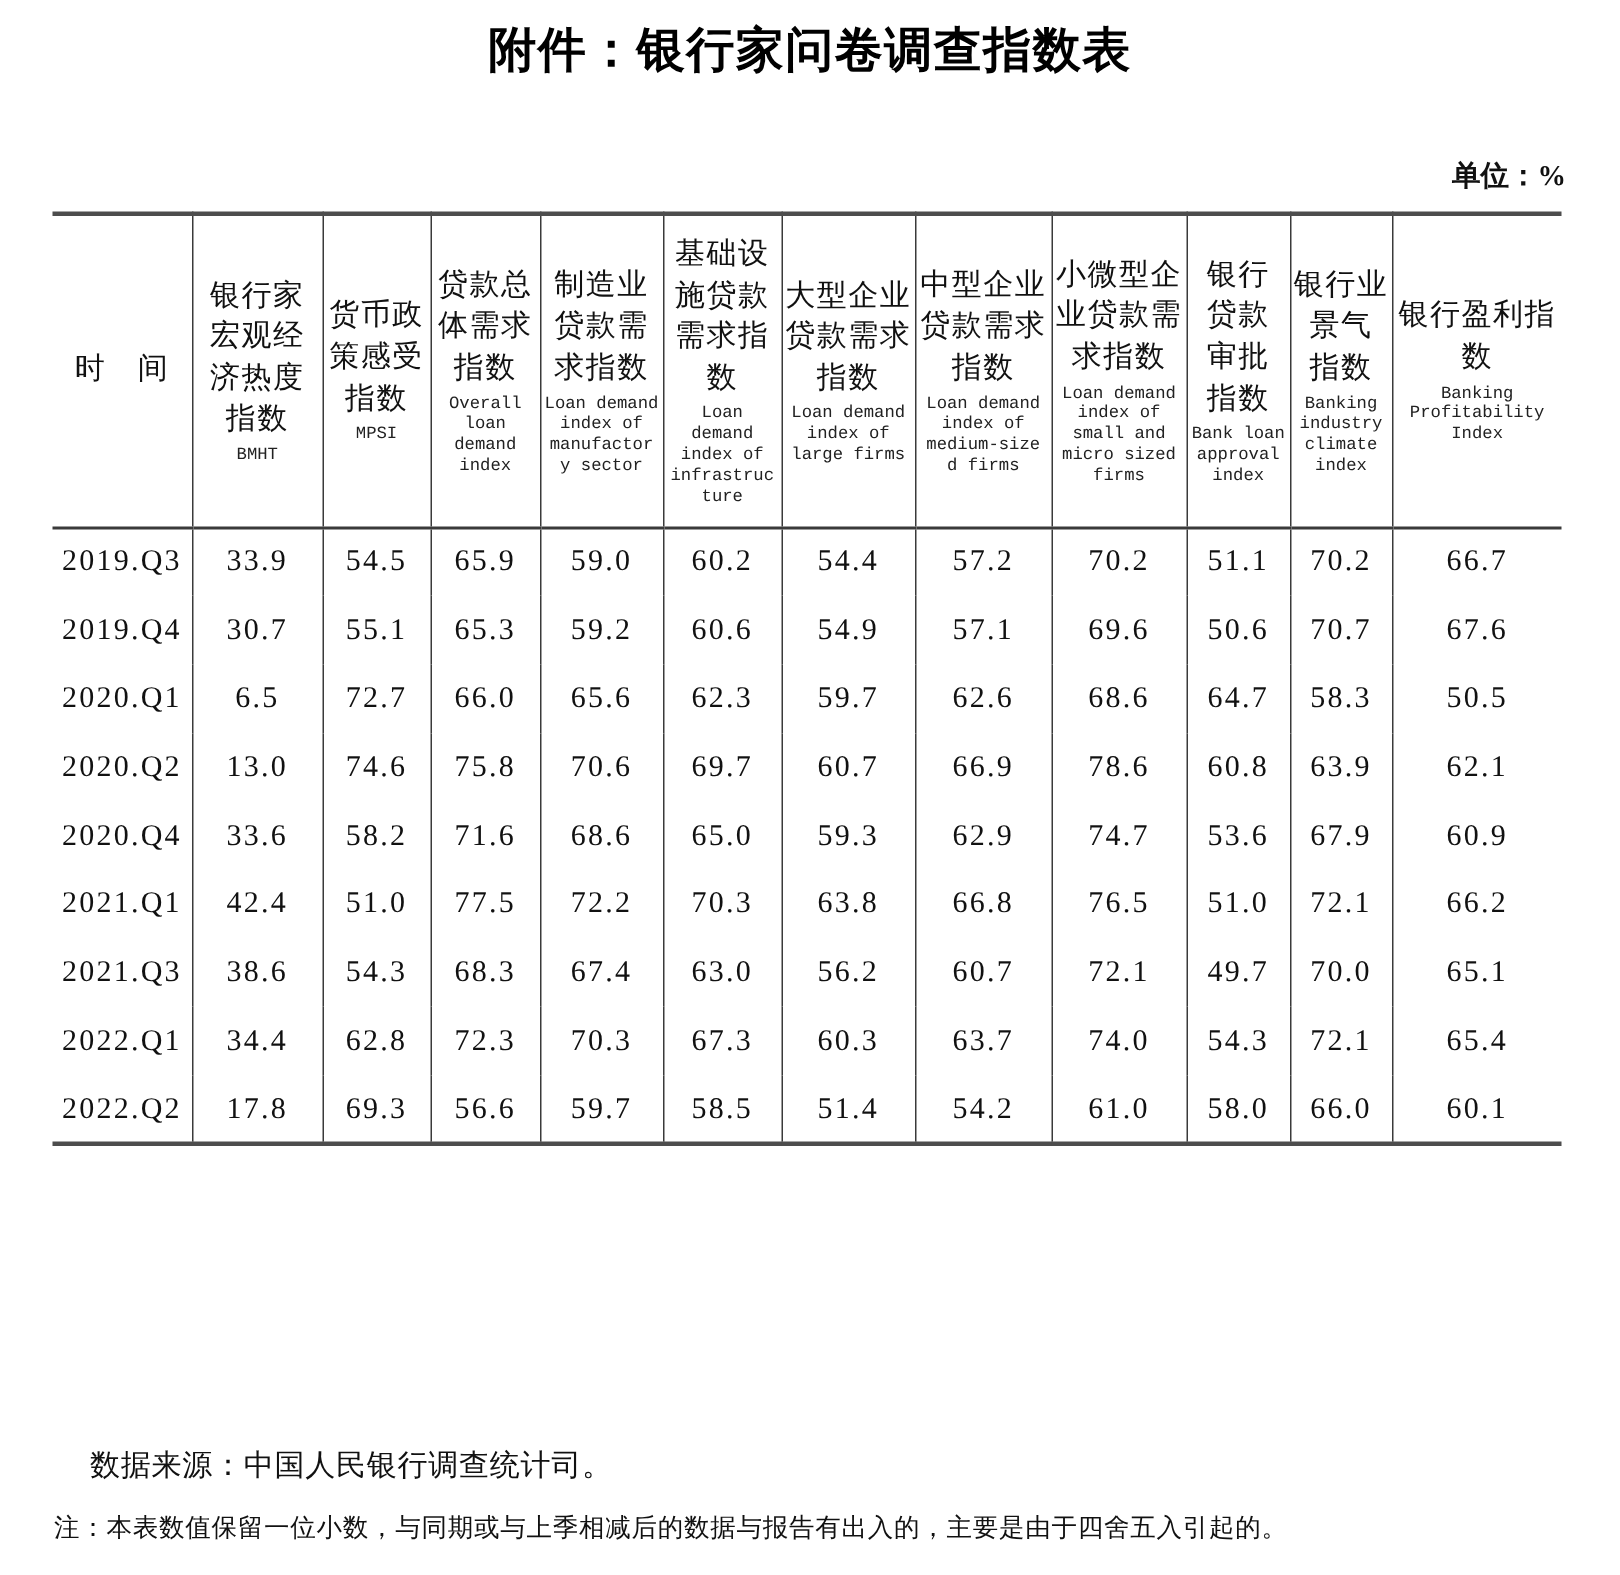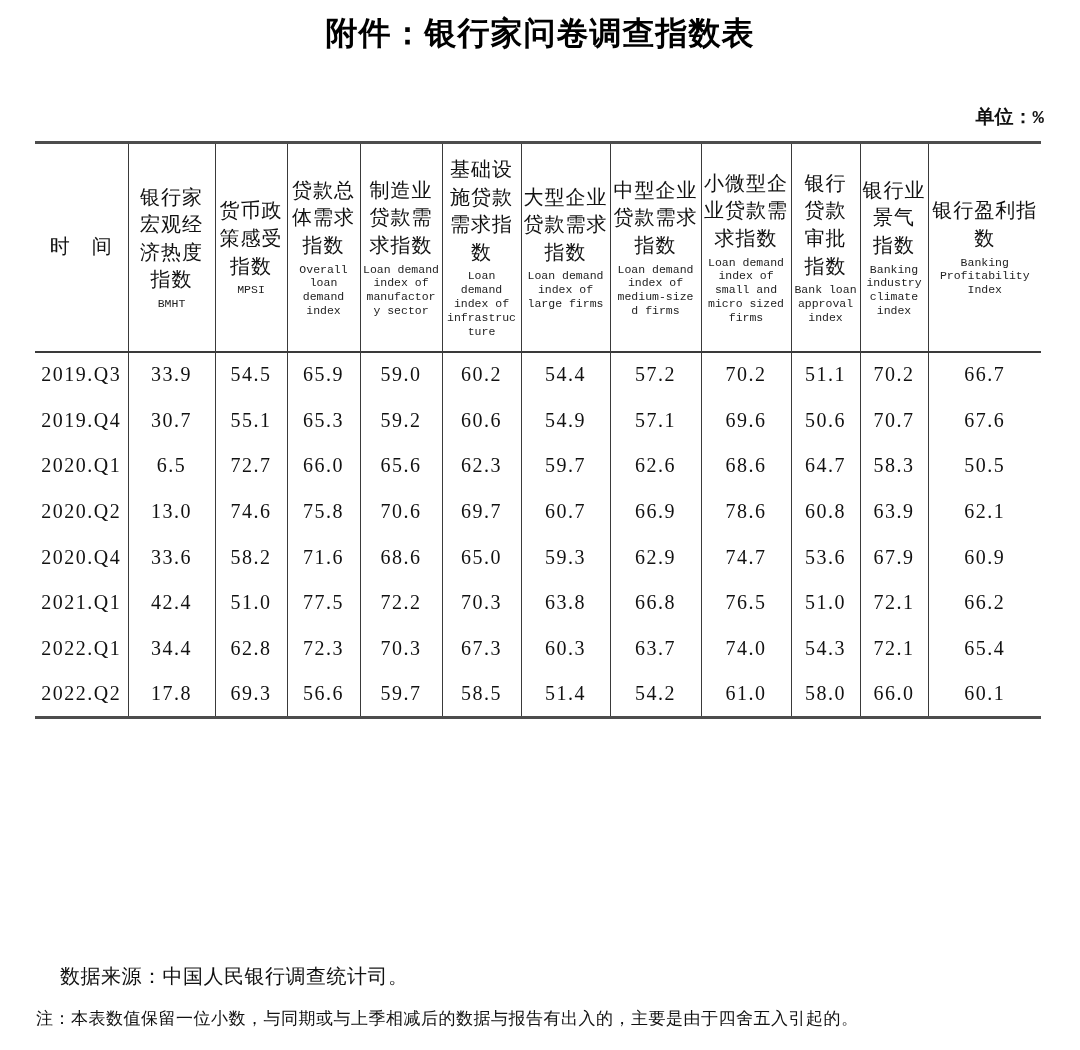--- a/index.html
+++ b/index.html
@@ -15,21 +15,21 @@
     text-align: center;
     font-family: "Liberation Sans", "DejaVu Sans", sans-serif;
     font-weight: bold;
     font-size: 32px;
     letter-spacing: 1px;
     color: #000000;
   }
   .unit-label {
     position: absolute;
     top: 104px; right: 36px;
-    font-family: Liberation Mono, monospace;
+    font-family: Liberation Serif, serif;
     font-weight: bold;
     font-size: 19px;
   }
   table.index-table {
     position: absolute;
     top: 141px; left: 35px;
     width: 1006px;
     border-collapse: collapse;
     table-layout: fixed;
     border-top: 3px solid #4d4d4d;
@@ -286,20 +286,34 @@
         <td>72.2</td>
         <td>70.3</td>
         <td>63.8</td>
         <td>66.8</td>
         <td>76.5</td>
         <td>51.0</td>
         <td>72.1</td>
         <td>66.2</td>
       </tr>
       <tr>
+        <td>2021.Q3</td>
+        <td>38.6</td>
+        <td>54.3</td>
+        <td>68.3</td>
+        <td>67.4</td>
+        <td>63.0</td>
+        <td>56.2</td>
+        <td>60.7</td>
+        <td>72.1</td>
+        <td>49.7</td>
+        <td>70.0</td>
+        <td>65.1</td>
+      </tr>
+      <tr>
         <td>2022.Q1</td>
         <td>34.4</td>
         <td>62.8</td>
         <td>72.3</td>
         <td>70.3</td>
         <td>67.3</td>
         <td>60.3</td>
         <td>63.7</td>
         <td>74.0</td>
         <td>54.3</td>

